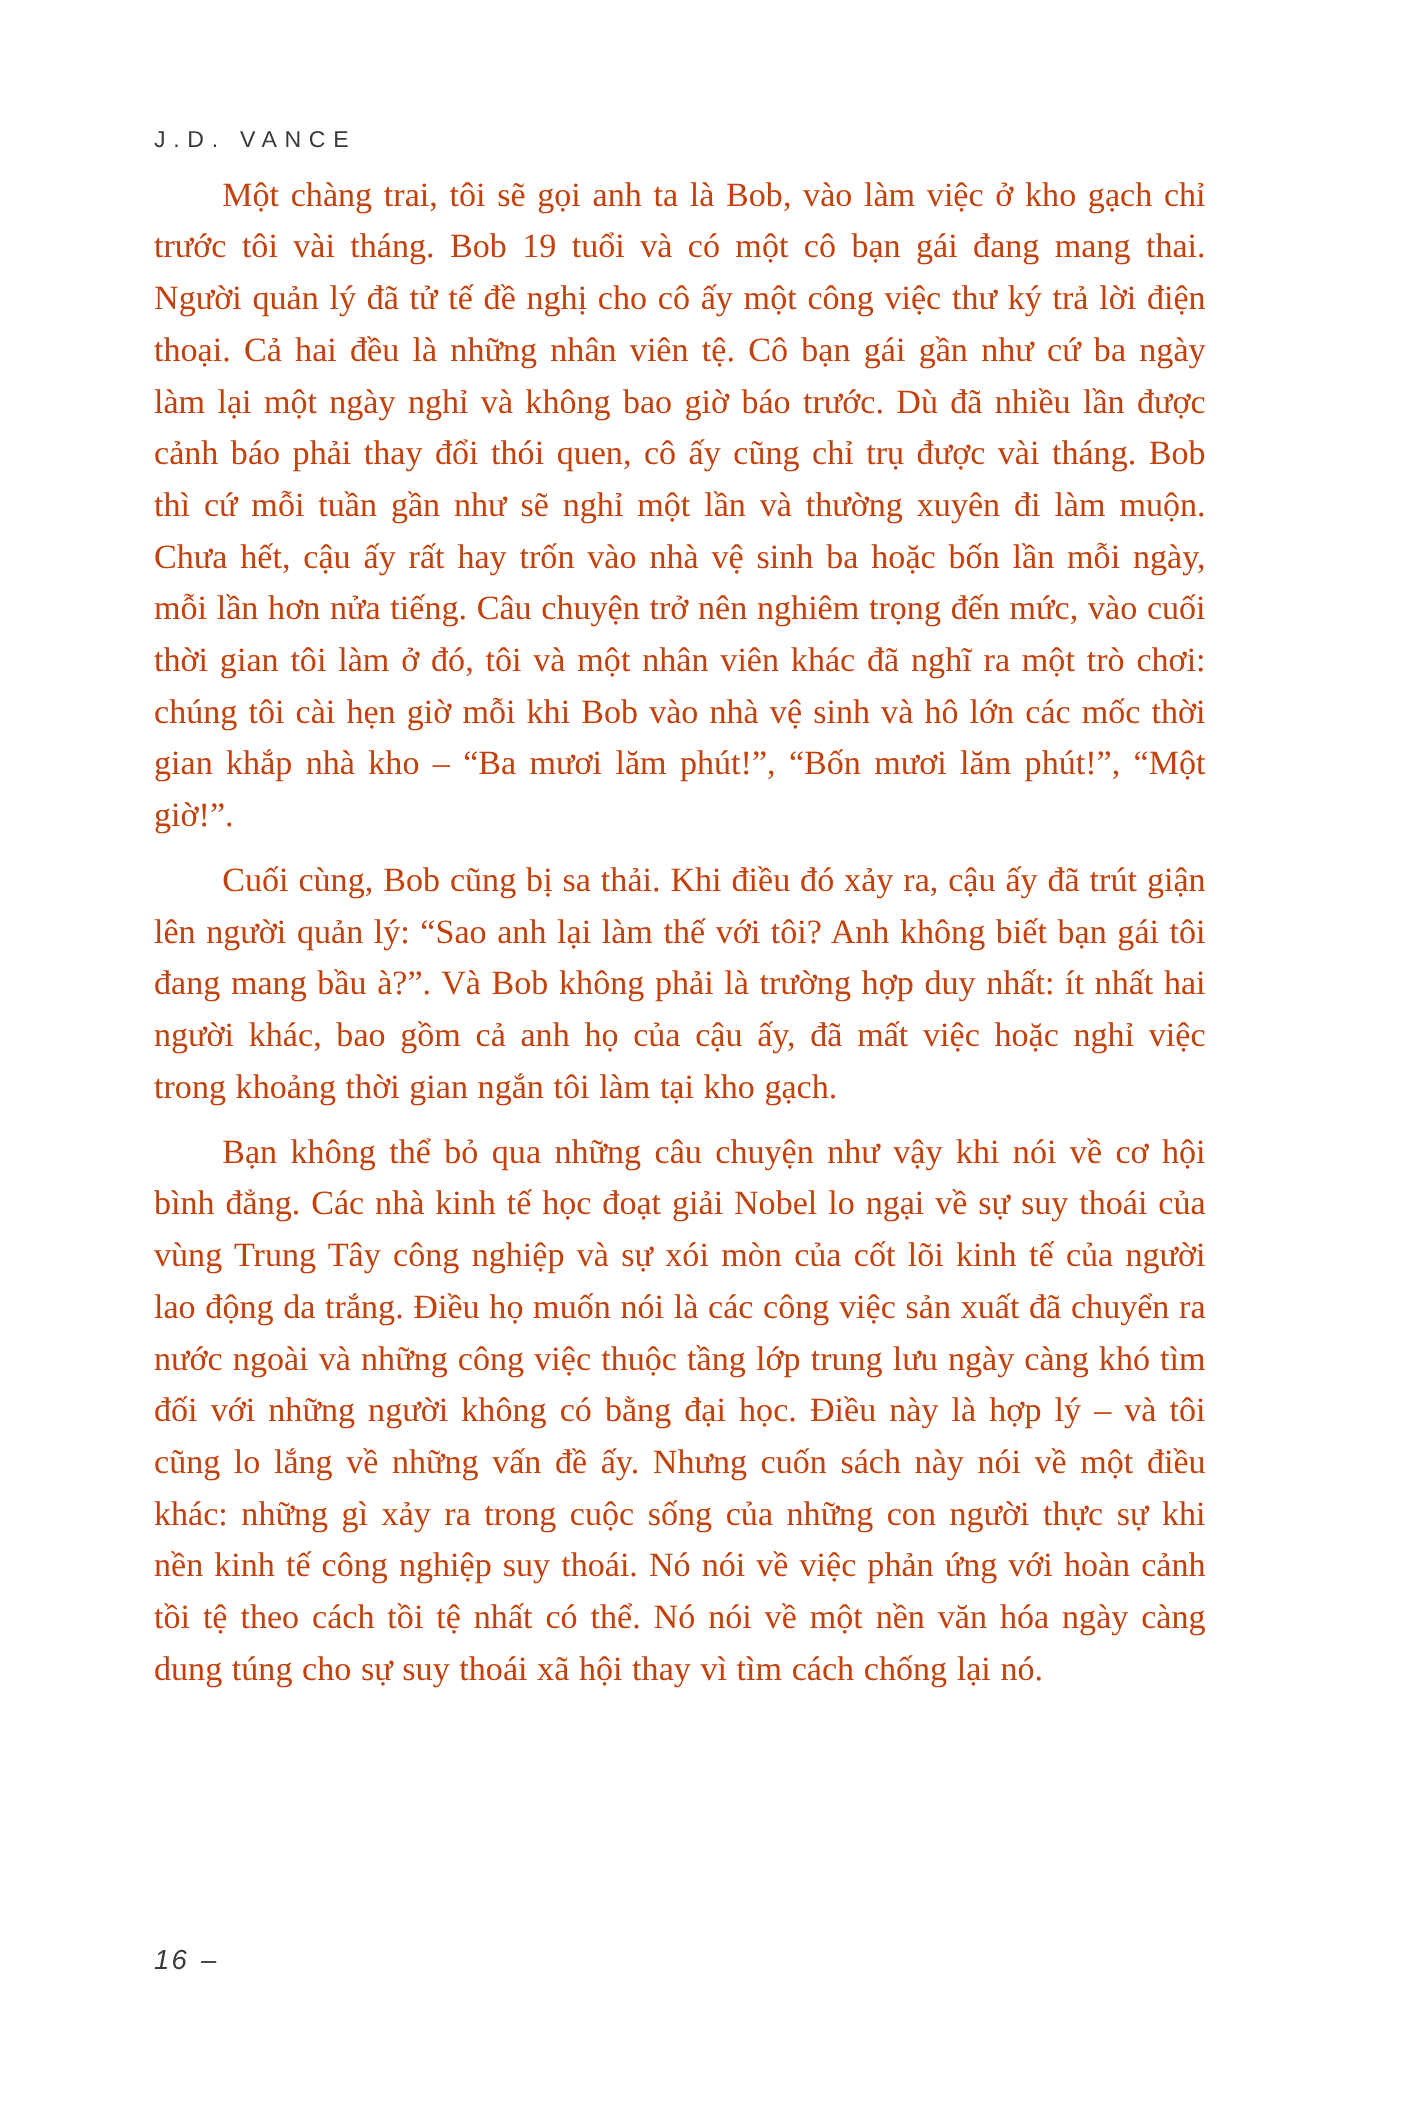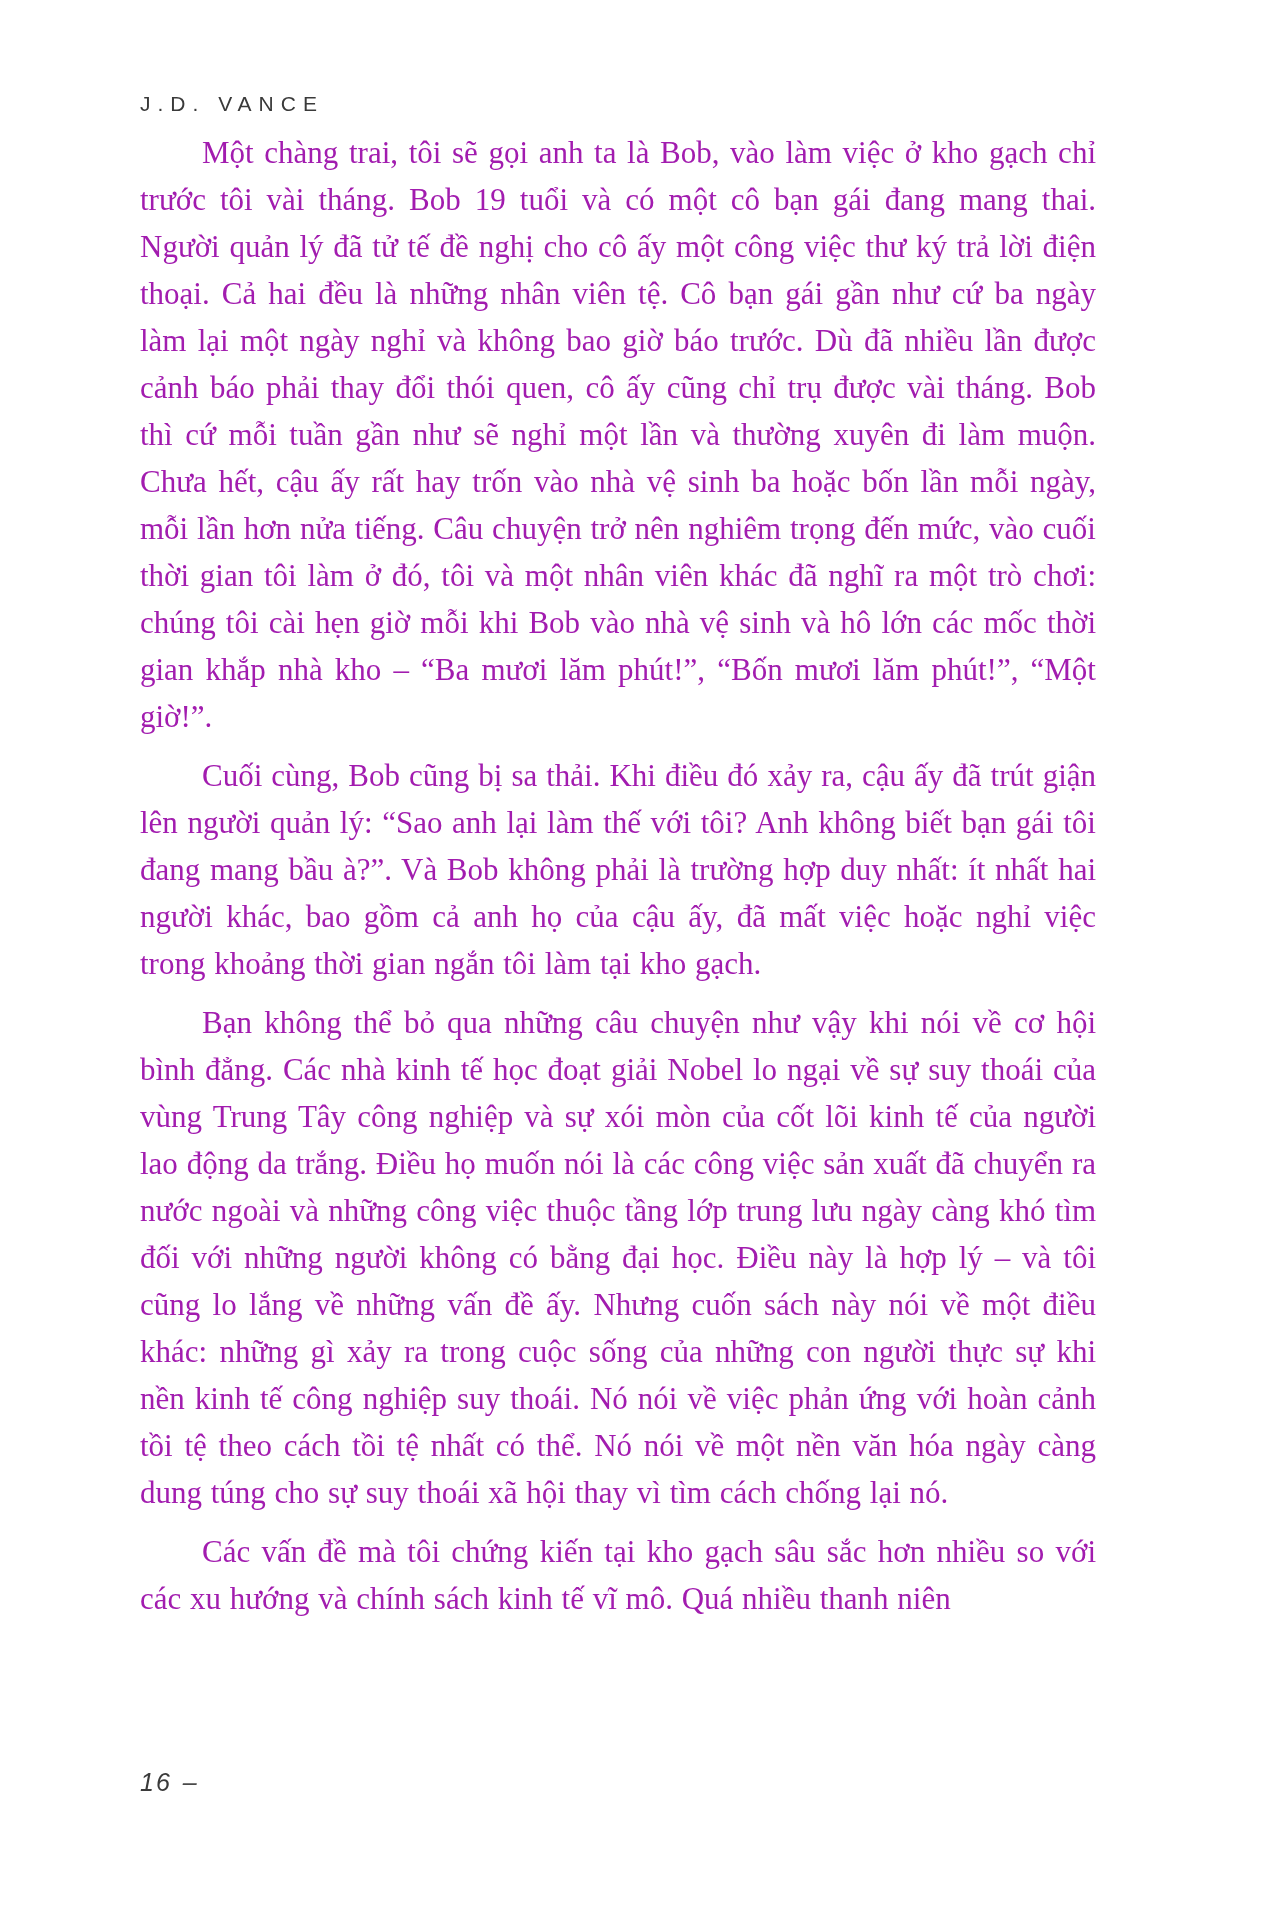--- a/index.html
+++ b/index.html
@@ -6,36 +6,36 @@
     margin: 0;
     padding: 0;
     background: #ffffff;
   }
   .page {
     position: relative;
     width: 1236px;
     height: 1922px;
     box-sizing: border-box;
     background: #ffffff;
-    padding: 92px 140px 0 140px;
+    padding: 116px 140px 0 140px;
     overflow: hidden;
   }
   .running-header {
     font-family: "Liberation Sans", "DejaVu Sans", sans-serif;
     font-size: 21px;
     font-weight: 400;
     letter-spacing: 7px;
     color: #3a3a3a;
     margin-bottom: 13px;
   }
   .body-text p {
     font-family: "Liberation Serif", "DejaVu Serif", serif;
     font-size: 31px;
     line-height: 47px;
-    color: #a21caf;
+    color: #c2410c;
     text-align: justify;
     text-indent: 62px;
     margin: 0 0 12px 0;
     word-spacing: 1px;
   }
   .page-footer {
     position: absolute;
     left: 140px;
     top: 1768px;
     font-family: "Liberation Sans", "DejaVu Sans", sans-serif;
@@ -52,19 +52,18 @@
 </head>
 <body>
 
 <div class="page">
   <div class="running-header">J.D. VANCE</div>
 
   <div class="body-text">
       <p>Một chàng trai, tôi sẽ gọi anh ta là Bob, vào làm việc ở kho gạch chỉ trước tôi vài tháng. Bob 19 tuổi và có một cô bạn gái đang mang thai. Người quản lý đã tử tế đề nghị cho cô ấy một công việc thư ký trả lời điện thoại. Cả hai đều là những nhân viên tệ. Cô bạn gái gần như cứ ba ngày làm lại một ngày nghỉ và không bao giờ báo trước. Dù đã nhiều lần được cảnh báo phải thay đổi thói quen, cô ấy cũng chỉ trụ được vài tháng. Bob thì cứ mỗi tuần gần như sẽ nghỉ một lần và thường xuyên đi làm muộn. Chưa hết, cậu ấy rất hay trốn vào nhà vệ sinh ba hoặc bốn lần mỗi ngày, mỗi lần hơn nửa tiếng. Câu chuyện trở nên nghiêm trọng đến mức, vào cuối thời gian tôi làm ở đó, tôi và một nhân viên khác đã nghĩ ra một trò chơi: chúng tôi cài hẹn giờ mỗi khi Bob vào nhà vệ sinh và hô lớn các mốc thời gian khắp nhà kho – “Ba mươi lăm phút!”, “Bốn mươi lăm phút!”, “Một giờ!”.</p>
       <p>Cuối cùng, Bob cũng bị sa thải. Khi điều đó xảy ra, cậu ấy đã trút giận lên người quản lý: “Sao anh lại làm thế với tôi? Anh không biết bạn gái tôi đang mang bầu à?”. Và Bob không phải là trường hợp duy nhất: ít nhất hai người khác, bao gồm cả anh họ của cậu ấy, đã mất việc hoặc nghỉ việc trong khoảng thời gian ngắn tôi làm tại kho gạch.</p>
       <p>Bạn không thể bỏ qua những câu chuyện như vậy khi nói về cơ hội bình đẳng. Các nhà kinh tế học đoạt giải Nobel lo ngại về sự suy thoái của vùng Trung Tây công nghiệp và sự xói mòn của cốt lõi kinh tế của người lao động da trắng. Điều họ muốn nói là các công việc sản xuất đã chuyển ra nước ngoài và những công việc thuộc tầng lớp trung lưu ngày càng khó tìm đối với những người không có bằng đại học. Điều này là hợp lý – và tôi cũng lo lắng về những vấn đề ấy. Nhưng cuốn sách này nói về một điều khác: những gì xảy ra trong cuộc sống của những con người thực sự khi nền kinh tế công nghiệp suy thoái. Nó nói về việc phản ứng với hoàn cảnh tồi tệ theo cách tồi tệ nhất có thể. Nó nói về một nền văn hóa ngày càng dung túng cho sự suy thoái xã hội thay vì tìm cách chống lại nó.</p>
-      <p>Các vấn đề mà tôi chứng kiến tại kho gạch sâu sắc hơn nhiều so với các xu hướng và chính sách kinh tế vĩ mô. Quá nhiều thanh niên</p>
     </div>
 
   <div class="page-footer">
     <span>16</span><span class="dash">–</span>
   </div>
 </div>
 
 </body></html>

